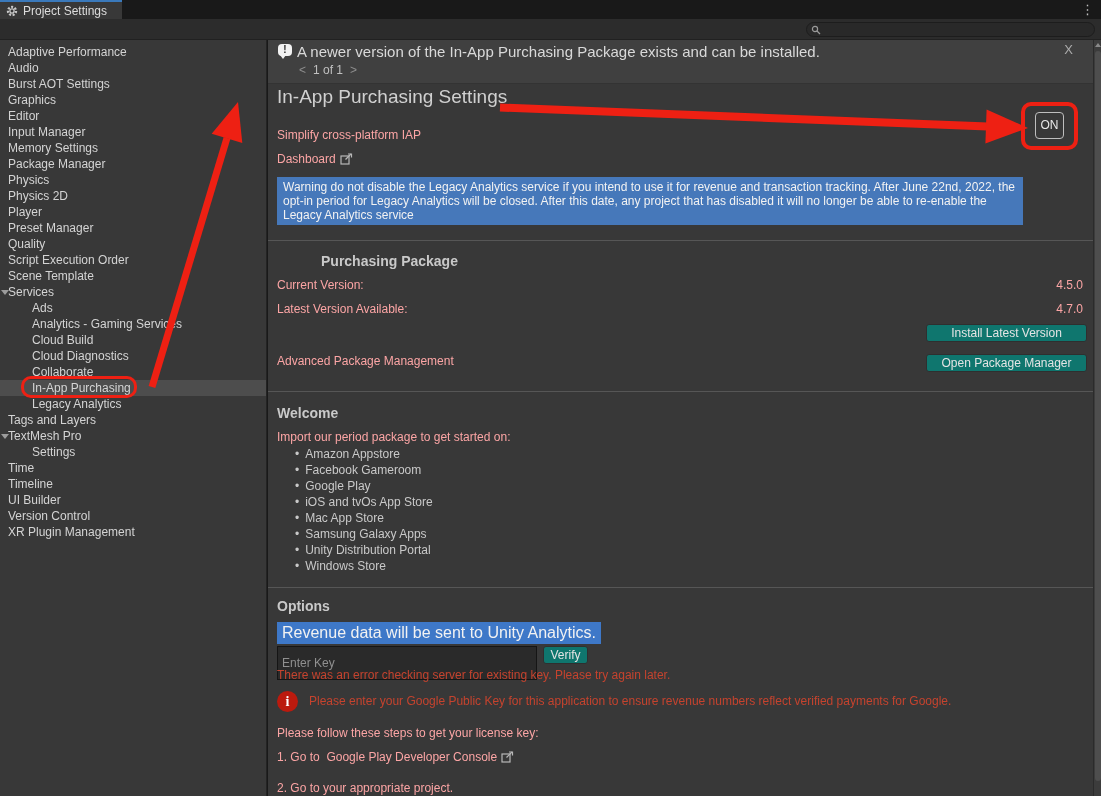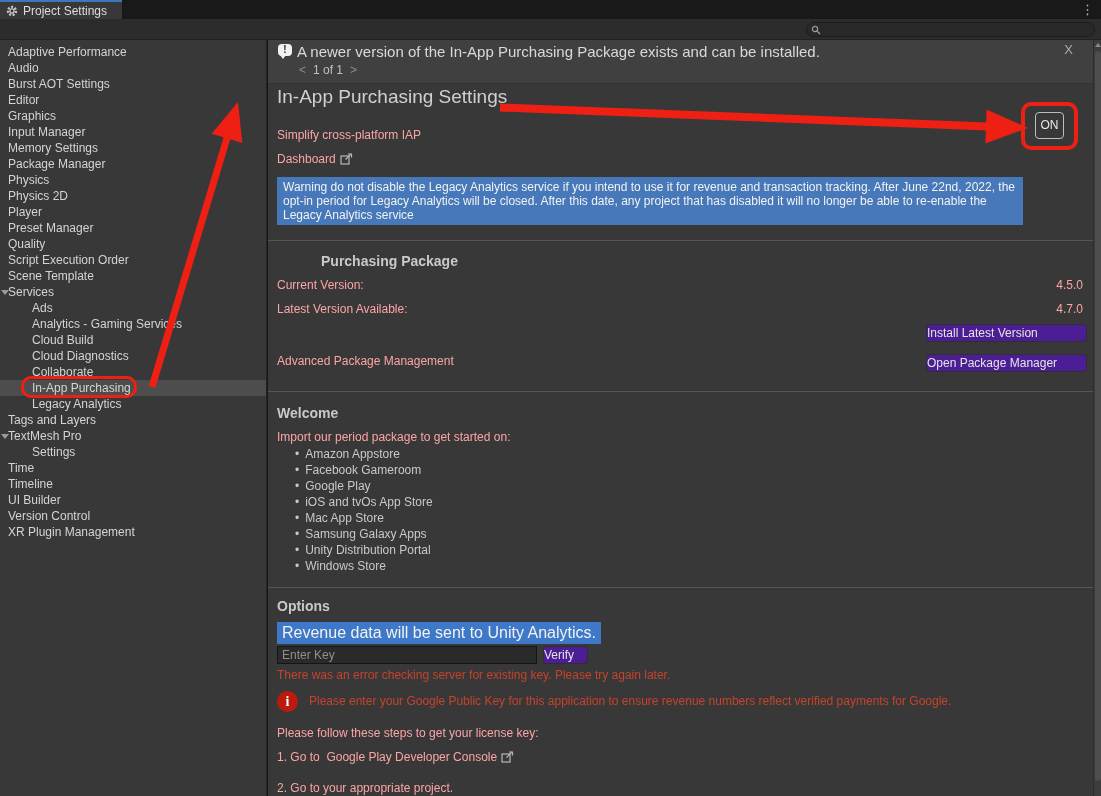--- a/index.html
+++ b/index.html
@@ -55,28 +55,28 @@
   .t12 { font-size:12px; color:#fca5a5; }
   .heading { font-size:14px; font-weight:bold; color:#C9C9C9; }
   .title { font-size:19px; color:#D0D0D0; }
   .sep { position:absolute; left:268px; width:825px; height:1px; background:#565656; }
 
   .warnbox { background:var(--warning_bg,#4678BA); color:#F2F2F2; font-size:12px;
              line-height:14px; padding:3px 6px; width:746px; }
   .revnote { background:var(--revenue_bg,#3E78C8); color:#F2F2F2; font-size:16px;
              padding:2px 5px; display:inline-block; }
 
-  .btn { background:#4c1d95; border:1px solid #2F2F2F; border-radius:3px; color:#E4E4E4;
-         font-size:12px; text-align:left; line-height:16px; height:18px;
+  .btn { background:#0f766e; border:1px solid #2F2F2F; border-radius:3px; color:#E4E4E4;
+         font-size:12px; text-align:center; line-height:16px; height:18px;
          font-family:"Liberation Sans",sans-serif; }
   .on-btn { position:absolute; left:1035px; top:112px; width:29px; height:27px;
             background:transparent; border:1px solid #BEBEBE; border-radius:4px; color:#E8E8E8;
             font-size:12px; text-align:center; line-height:25px; }
   .keyinput { position:absolute; left:277px; top:646px; width:260px; height:18px; background:#2A2A2A;
-              border:1px solid #151515; color:#CFCFCF; font-size:12px; padding:0 4px;
+              border:1px solid #151515; color:#CFCFCF; font-size:12px; padding:16px 4px;
               font-family:"Liberation Sans",sans-serif; }
   .keyinput::placeholder { color:#909090; }
   .err { color:var(--error_text,#C5432E); font-size:12px; }
   .erricon { position:absolute; left:277px; top:691px; width:21px; height:21px; border-radius:50%;
              background:var(--error_icon,#BB1A0E); color:#FFFFFF; font-weight:bold; font-size:14px;
              text-align:center; line-height:21px; font-family:"Liberation Serif",serif; }
   .bullet-list { position:absolute; left:295px; top:446px; }
   .bullet-list .bl { height:16px; line-height:16px; font-size:12px; color:#C9C9C9; }
   .bullet-list .bl:before { content:"•"; color:#C9C9C9; margin-right:6px; }
   .extlink { display:inline-block; vertical-align:-2px; margin-left:4px; }
@@ -118,22 +118,22 @@
         <line x1="6" y1="6" x2="9" y2="9" stroke="#9A9A9A" stroke-width="1.2"></line>
       </svg>
       <input type="text" style="">
     </div>
   </div>
 
   <div class="sidebar" id="sidebar">
       <div class="srow lvl0"><span>Adaptive Performance</span></div>
       <div class="srow lvl0"><span>Audio</span></div>
       <div class="srow lvl0"><span>Burst AOT Settings</span></div>
+      <div class="srow lvl0"><span>Graphics</span></div>
       <div class="srow lvl0"><span>Editor</span></div>
-      <div class="srow lvl0"><span>Graphics</span></div>
       <div class="srow lvl0"><span>Input Manager</span></div>
       <div class="srow lvl0"><span>Memory Settings</span></div>
       <div class="srow lvl0"><span>Package Manager</span></div>
       <div class="srow lvl0"><span>Physics</span></div>
       <div class="srow lvl0"><span>Physics 2D</span></div>
       <div class="srow lvl0"><span>Player</span></div>
       <div class="srow lvl0"><span>Preset Manager</span></div>
       <div class="srow lvl0"><span>Quality</span></div>
       <div class="srow lvl0"><span>Script Execution Order</span></div>
       <div class="srow lvl0"><span>Scene Template</span></div>

